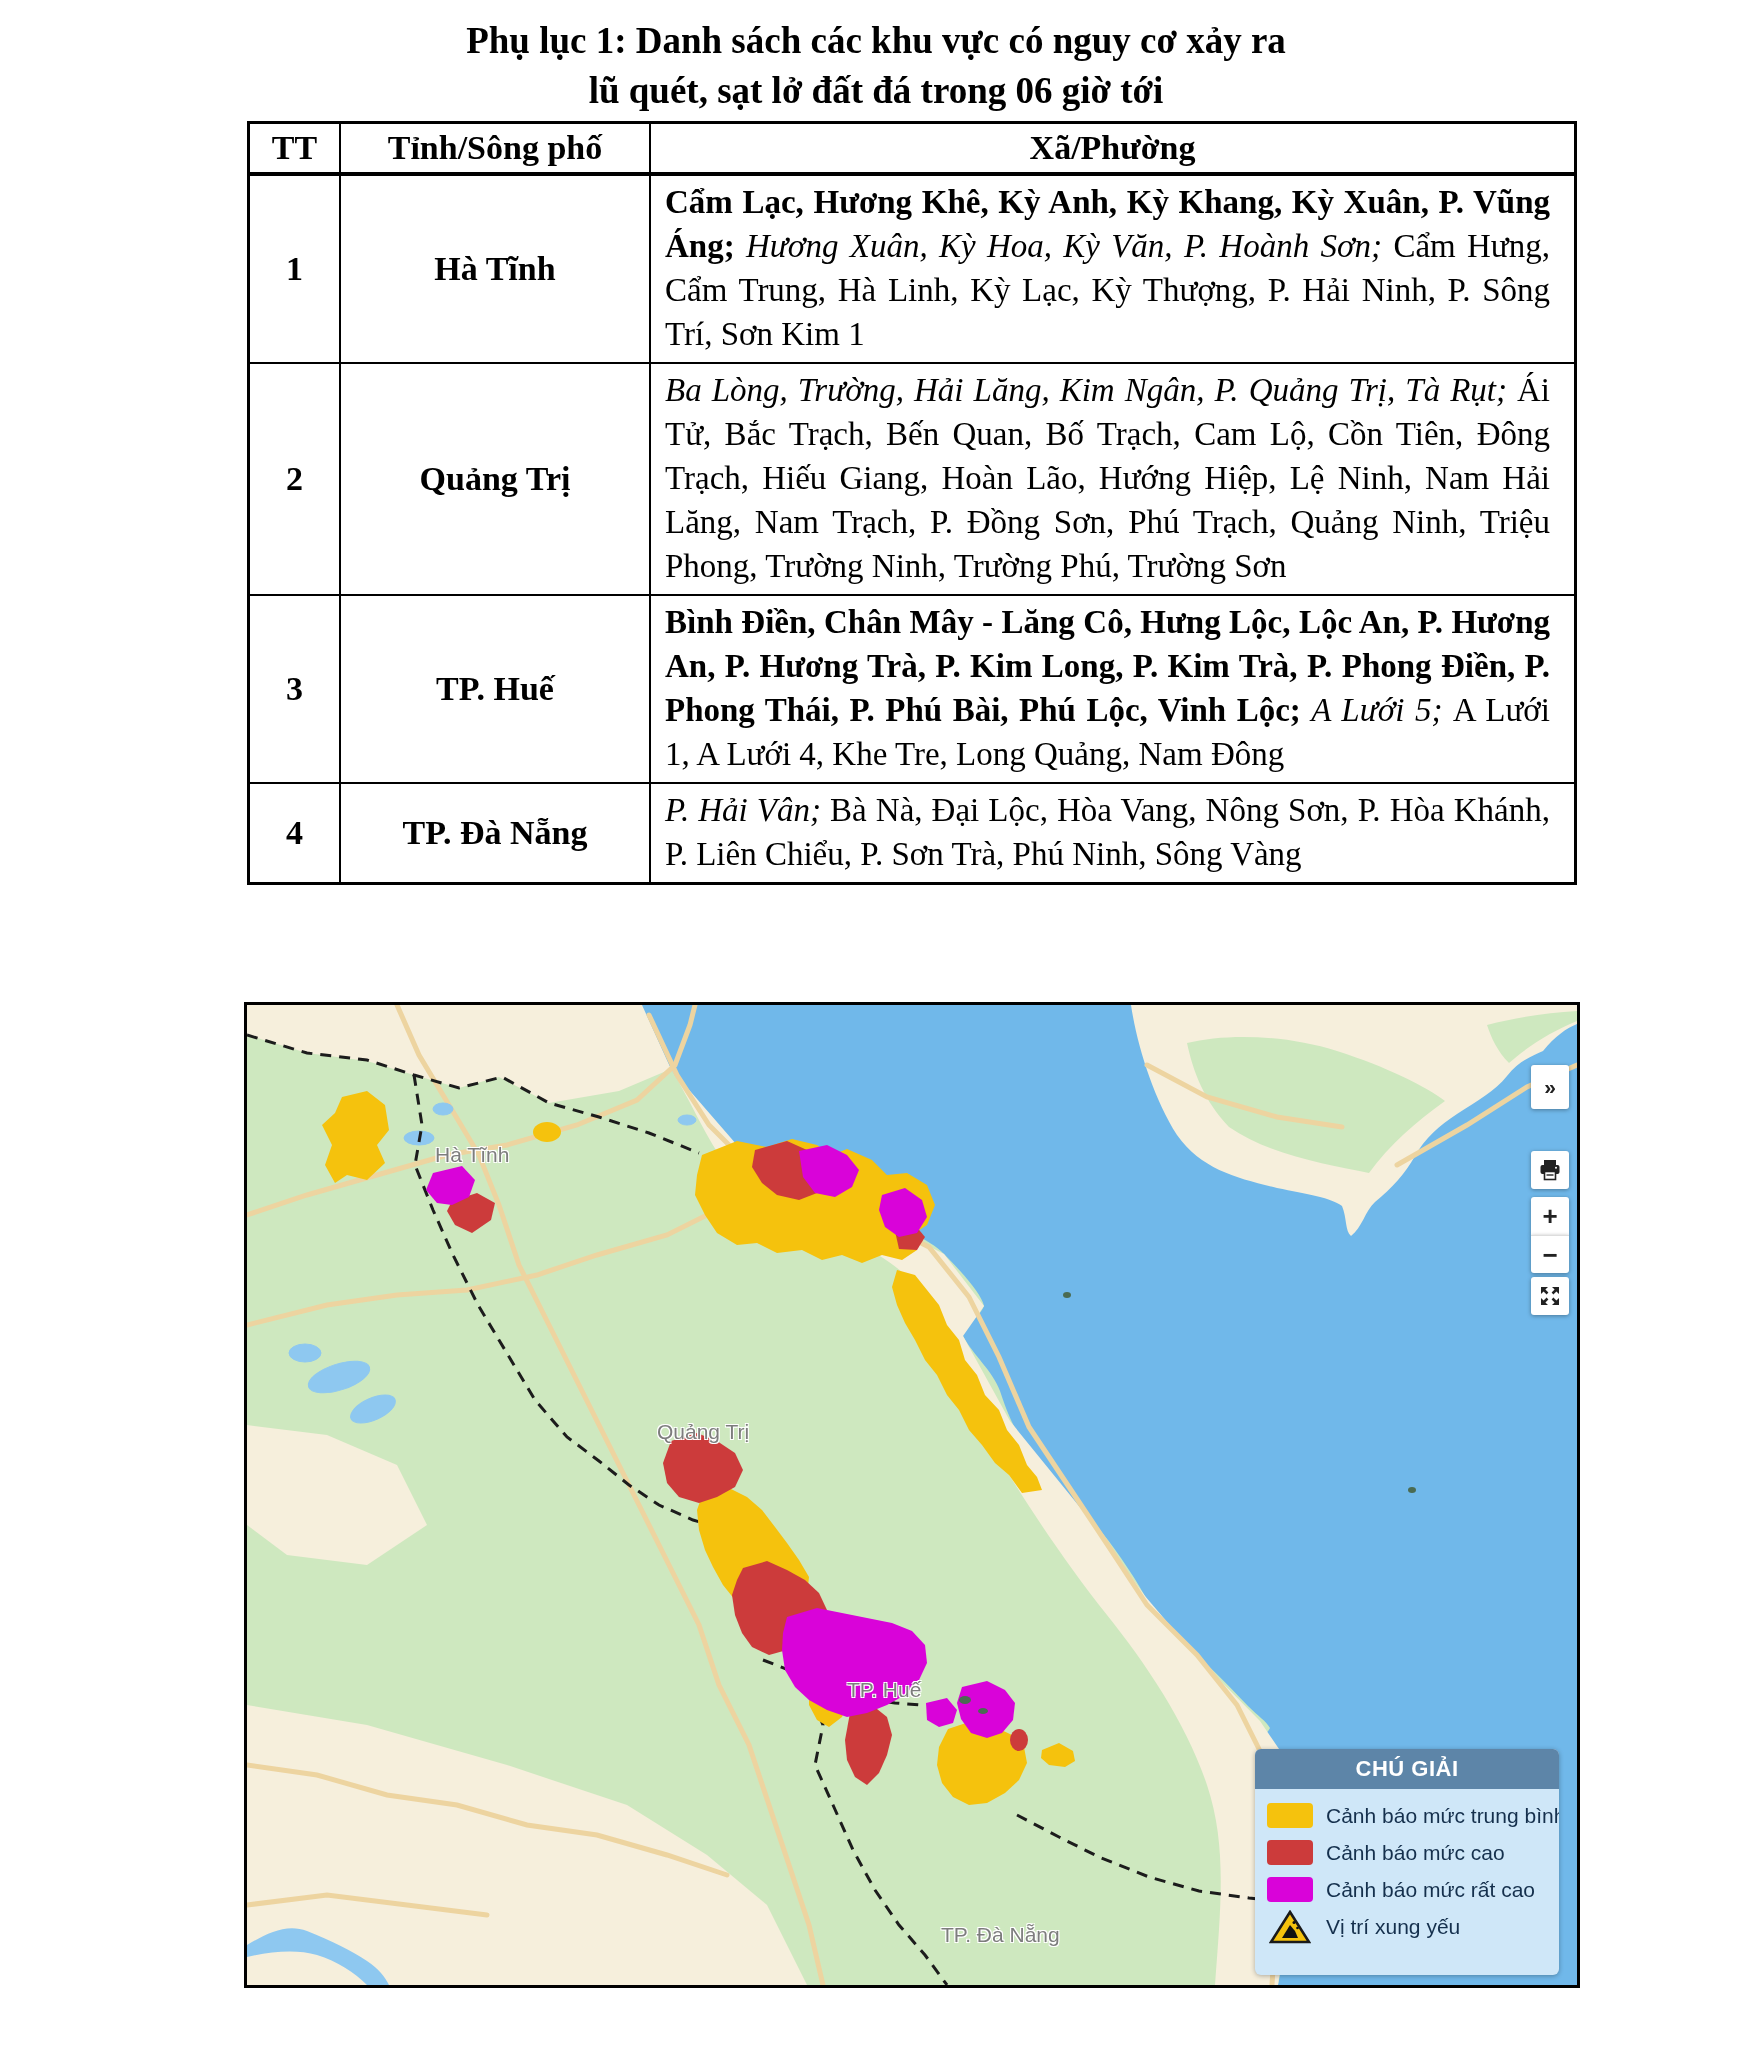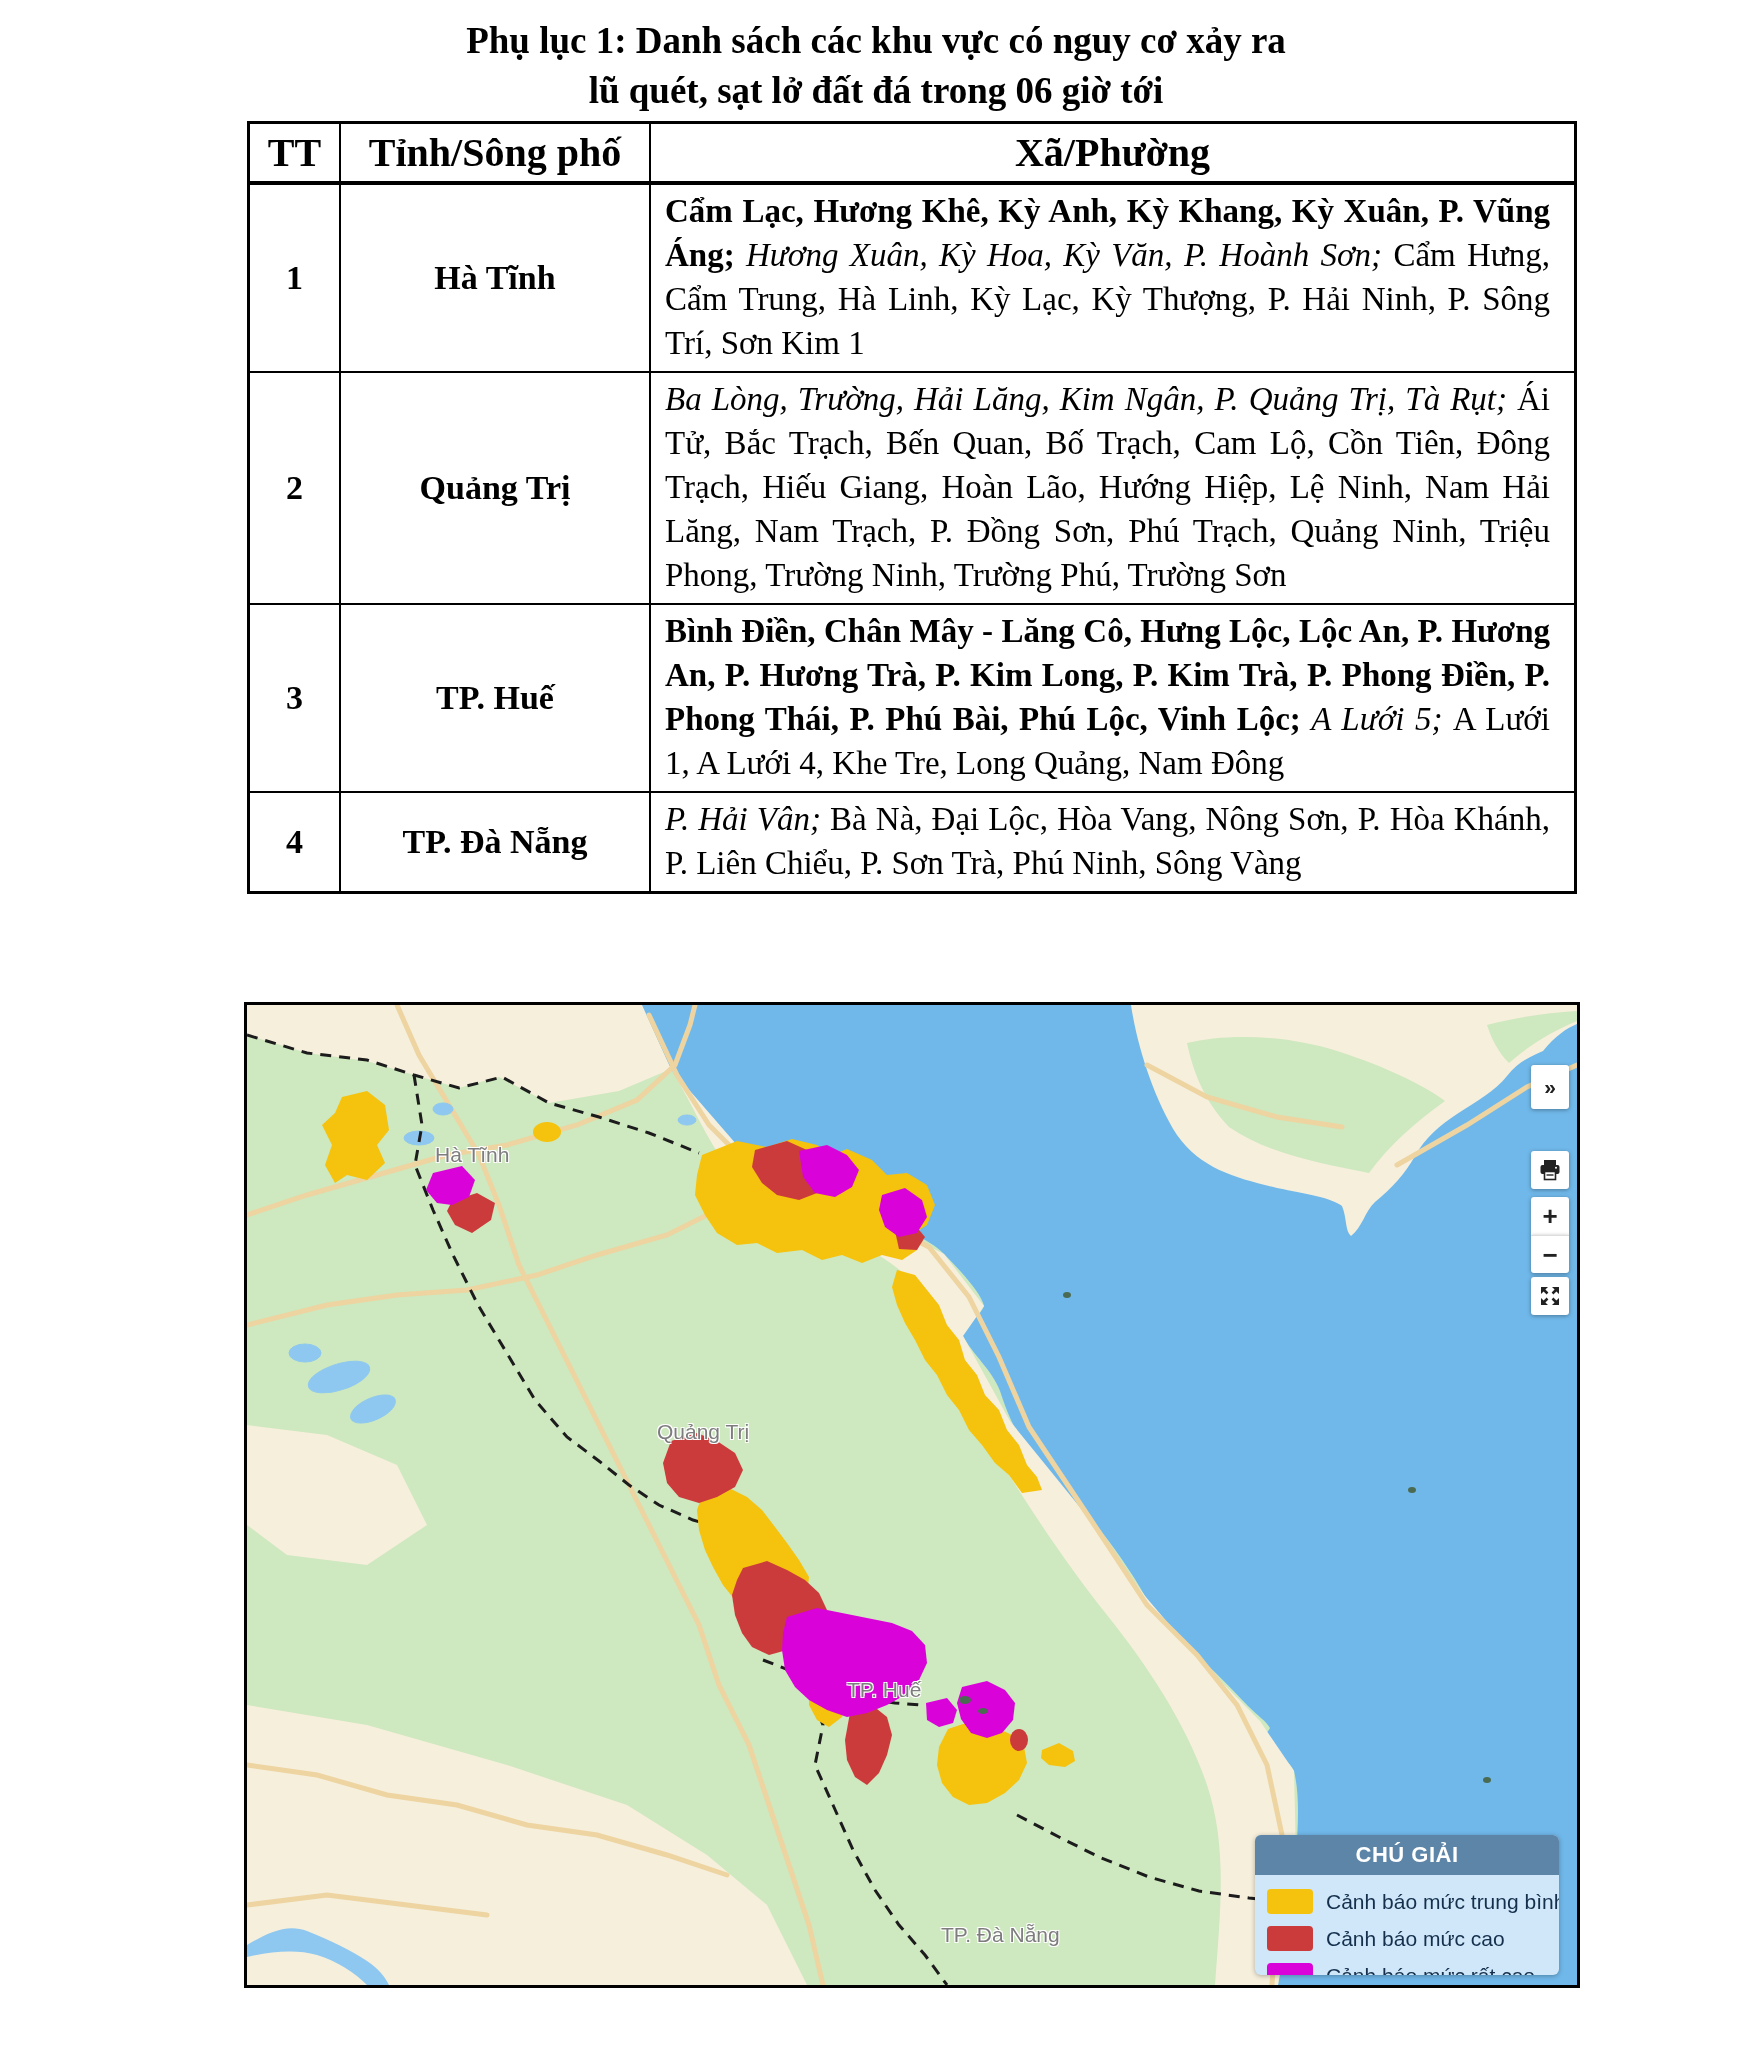--- a/index.html
+++ b/index.html
@@ -11,21 +11,21 @@
                font-weight:bold;font-size:37px;line-height:50px;}
   .title2{position:absolute;top:948px;left:0;width:100%;text-align:center;
           font-weight:bold;font-size:37px;}
 
   
   table.risk{position:absolute;left:247px;top:121px;width:1330px;
              border-collapse:collapse;border:3px solid #000;
              font-size:33px;}
   table.risk th, table.risk td{border:2px solid #000;}
   table.risk thead th{font-weight:bold;text-align:center;padding:5px 4px;
-                      border-bottom:4px solid #000;font-size:40px;}
+                      border-bottom:4px solid #000;font-size:34px;}
   th.col0{width:81px;} th.col1{width:300px;}
   td.c-tt, td.c-prov{font-weight:bold;text-align:center;vertical-align:middle;font-size:34px;}
   td.c-communes{text-align:justify;line-height:44px;padding:4px 24px 6px 14px;vertical-align:middle;}
   .seg-bold{font-weight:bold;}
   .seg-italic{font-style:italic;}
 
   
   .map{position:absolute;left:244px;top:1002px;width:1330px;height:980px;
        border:3px solid #000;background:#70B8EA;overflow:hidden;
        font-family:"Liberation Sans", sans-serif;}
@@ -41,21 +41,21 @@
         font-size:21px;cursor:pointer;padding:0;}
   .mbtn svg{display:block;}
   #btn-expand{top:60px;height:44px;}
   #btn-print{top:146px;}
   #btn-zoomin{top:192px;border-radius:3px 3px 0 0;box-shadow:0 1px 4px rgba(0,0,0,.35);}
   #btn-zoomout{top:230px;border-radius:0 0 3px 3px;border-top:1px solid #ddd;}
   #btn-full{top:272px;}
   .glyph-plusminus{font-size:26px;line-height:1;}
 
   
-  .legend{position:absolute;right:18px;bottom:10px;width:304px;height:140px;
+  .legend{position:absolute;right:18px;bottom:10px;width:304px;height:226px;
           background:#CFE7F8;border-radius:6px;overflow:hidden;
           box-shadow:0 1px 5px rgba(0,0,0,.3);}
   .legend-header{height:40px;background:#5D85A8;color:#fff;font-weight:bold;
                  font-size:22px;display:flex;align-items:center;justify-content:center;
                  letter-spacing:.5px;}
   .legend-items{padding:8px 12px;}
   .legend-row{display:flex;align-items:center;gap:13px;height:37px;}
   .legend-swatch{width:46px;height:25px;border-radius:4px;flex:0 0 auto;}
   .legend-tri{width:46px;display:flex;justify-content:center;flex:0 0 auto;}
   .legend-label{font-size:21px;color:#15304d;white-space:nowrap;}

